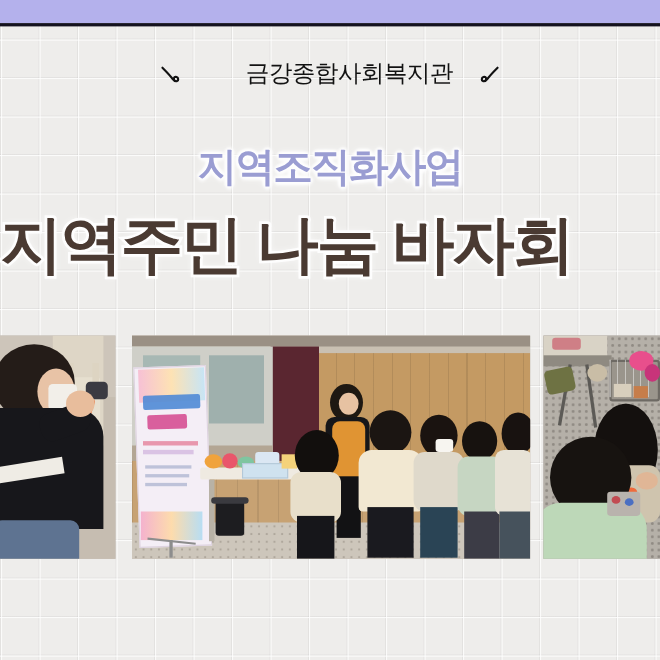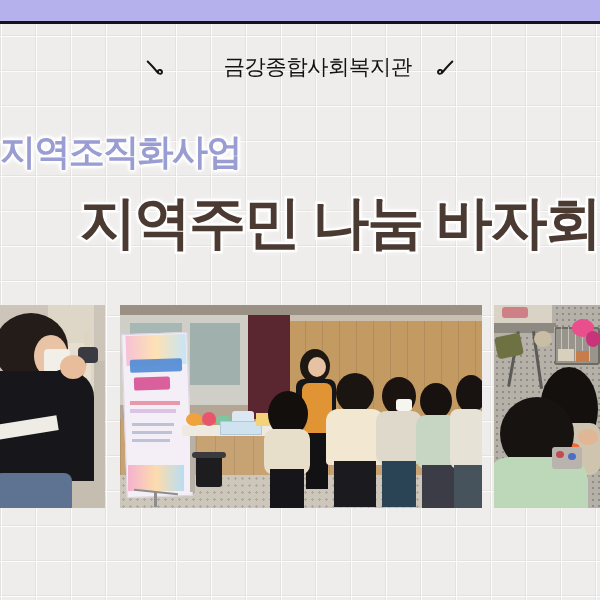--- a/index.html
+++ b/index.html
@@ -37,28 +37,28 @@
     position:absolute;top:52px;left:0;width:600px;
     display:flex;align-items:center;justify-content:center;gap:22px;
   }
   #org-name{
     font-size:21.5px;color:#121212;letter-spacing:-.6px;white-space:nowrap;margin-left:35px;
   }
   .swirl{width:22px;height:22px;display:block;}
 
   
   #subtitle{
-    position:absolute;top:128px;left:0;width:600px;
+    position:absolute;top:128px;left:0;width:600px;text-align:center;
     font-size:36px;font-weight:bold;letter-spacing:-1.6px;color:#9a9dd2;
     text-shadow:
       0 0 5px #fff,0 0 5px #fff,0 0 9px #fff,
       2px 0 3px #fff,-2px 0 3px #fff,0 2px 3px #fff,0 -2px 3px #fff;
   }
   #title{
-    position:absolute;top:185px;left:0;width:600px;text-align:right;
+    position:absolute;top:185px;left:0;width:600px;text-align:left;
     font-size:57px;font-weight:bold;letter-spacing:-2.2px;color:#4a3a32;
     -webkit-text-stroke:5px #fdfdfd;paint-order:stroke fill;
     text-shadow:0 0 8px rgba(255,255,255,.95);
   }
 
   
   #photos{position:absolute;top:305px;left:0;width:600px;height:203px;}
   .photo{position:absolute;top:0;height:203px;overflow:hidden;background:#b9b3ad;}
   #photo-left{left:0;width:105px;}
   #photo-mid{left:120px;width:362px;}

